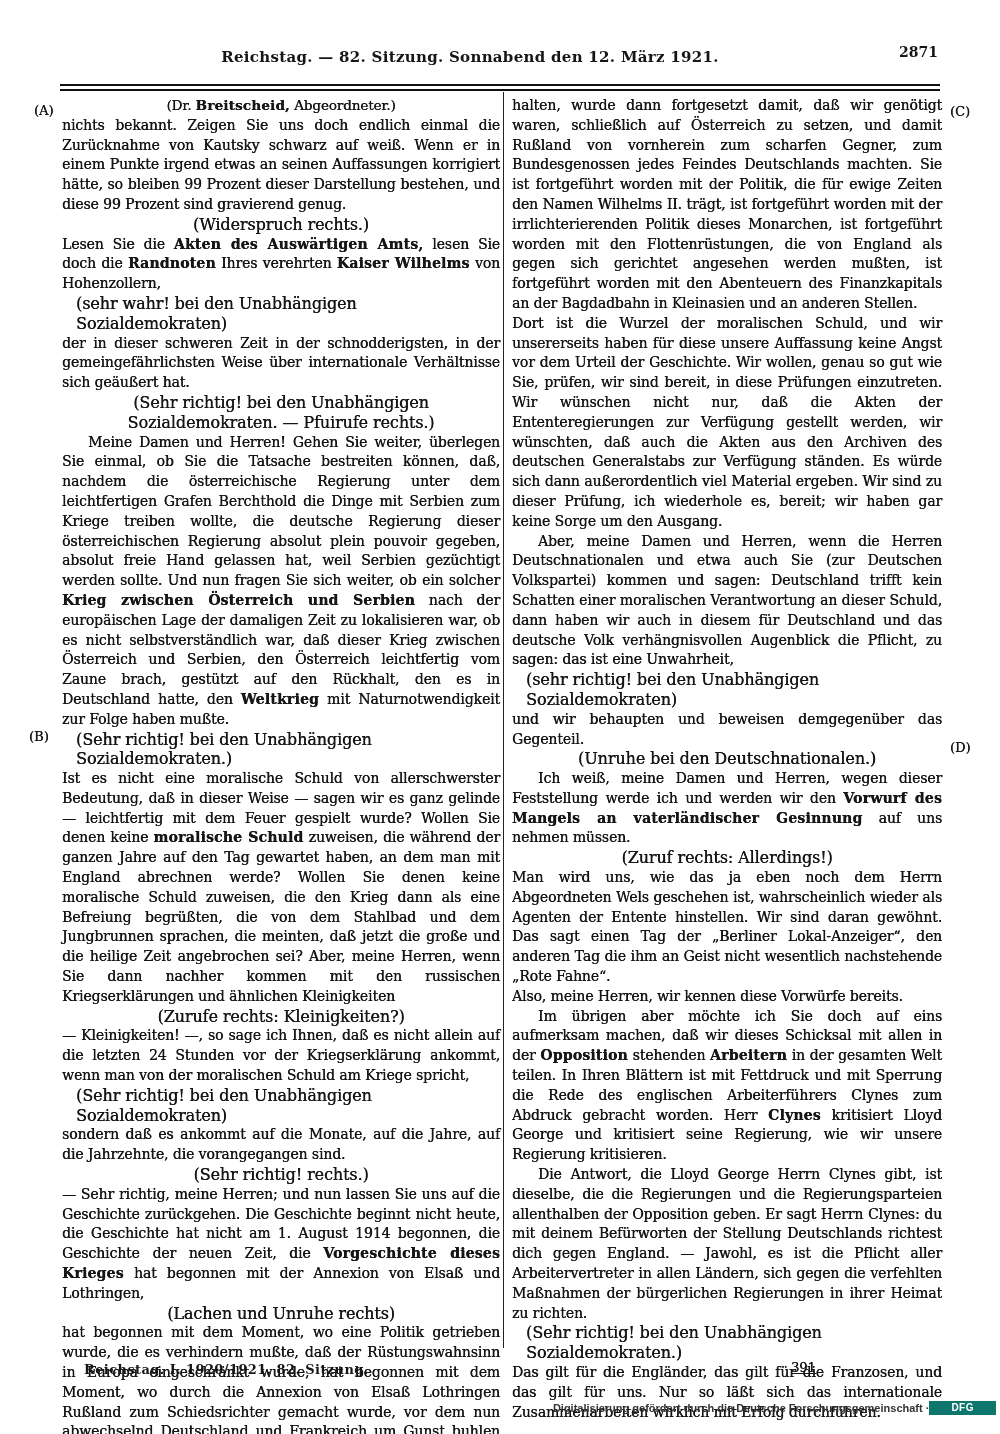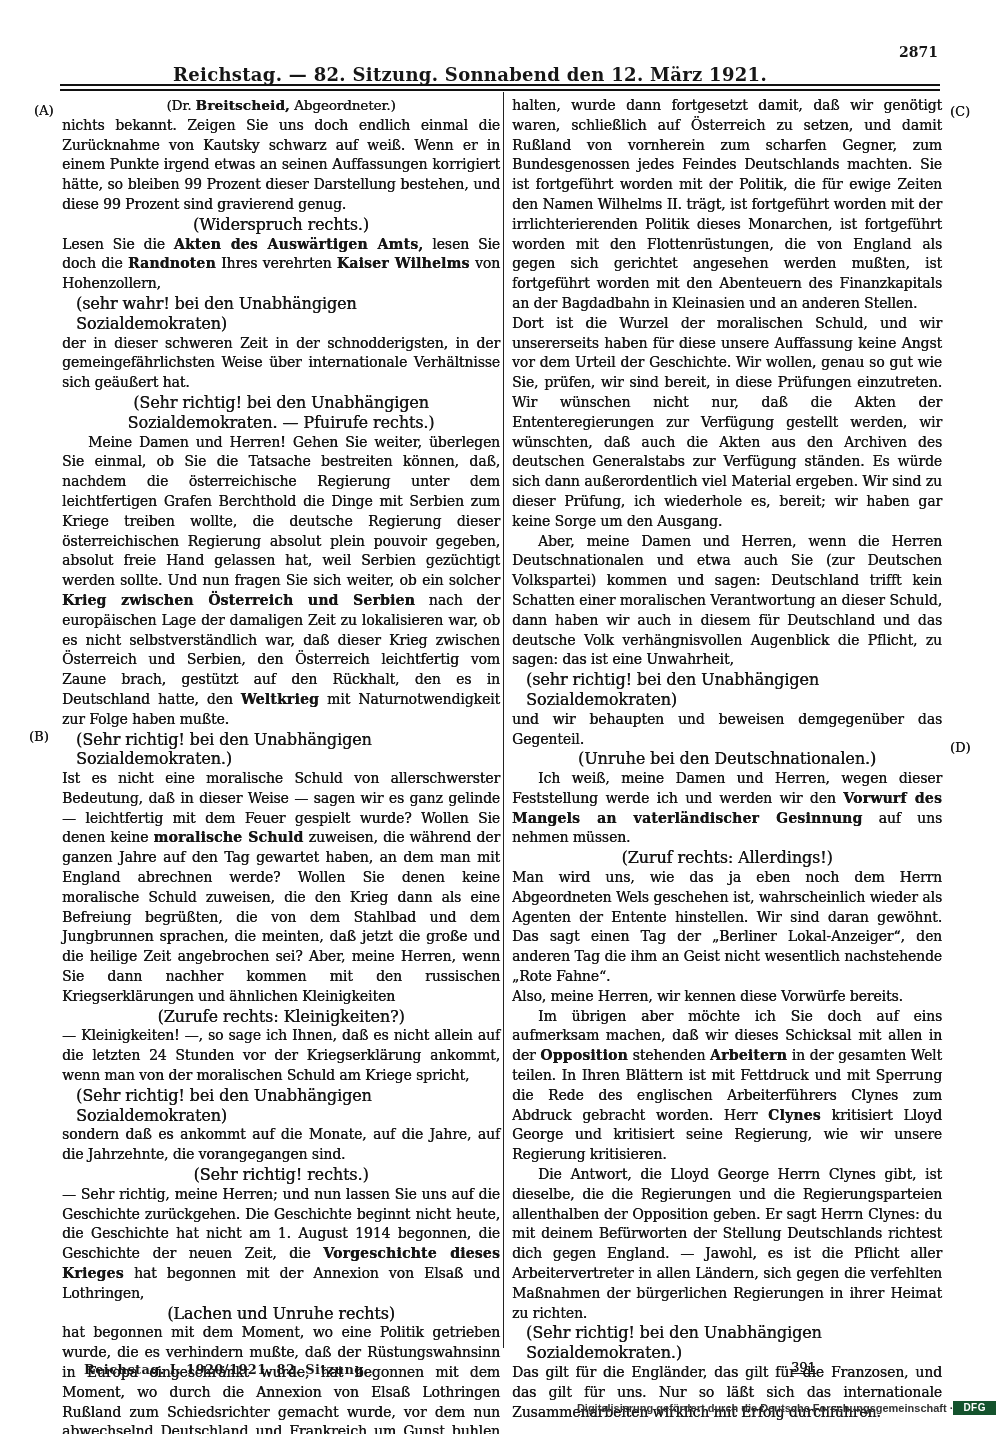--- a/index.html
+++ b/index.html
@@ -1,22 +1,22 @@
 <!DOCTYPE html>
 <html lang="de"><head>
 <meta charset="utf-8">
 <style>
   html,body{margin:0;padding:0;background:#ffffff;}
   .page{
     position:relative; width:1000px; height:1434px; background:#ffffff;
     font-family:"DejaVu Serif", serif; color:#161616; overflow:hidden;
   }
   .header-title{
-    position:absolute; top:64px; left:150px; width:640px; text-align:center;
-    font-size:18px; font-weight:bold; letter-spacing:.3px; white-space:nowrap;
+    position:absolute; top:48px; left:150px; width:640px; text-align:center;
+    font-size:15px; font-weight:bold; letter-spacing:.3px; white-space:nowrap;
   }
   .page-number{
     position:absolute; top:44px; right:62px; font-size:14px; font-weight:bold;
   }
   .double-rule{
     position:absolute; top:84px; left:60px; width:880px; height:3px;
     border-top:2px solid #111; border-bottom:2px solid #111;
   }
   .divider{
     position:absolute; left:503px; top:92px; height:1256px; width:0;
@@ -51,21 +51,21 @@
   .footer-right{
     position:absolute; left:791px; top:1360px; font-size:13px;
     text-shadow:.3px 0 0 currentColor;
     text-decoration:underline;
   }
   .digi{
     position:absolute; right:4px; top:1401px; display:flex; align-items:center; 
     font-family:"Liberation Sans", sans-serif; font-size:11px; font-weight:bold; color:#333;
   }
   .dfg-logo{
-    display:inline-block; background:#14532d; color:#fff; padding:1px 10px 2px;
+    display:inline-block; background:#0f766e; color:#fff; padding:1px 22px 2px;
     font-size:10px; font-weight:bold; letter-spacing:.5px;
     font-family:"Liberation Sans", sans-serif;
   }
 </style>
 </head>
 <body>
 
 <div class="page">
 
   <div class="header-title">Reichstag. — 82. Sitzung.  Sonnabend den 12. März 1921.</div>

